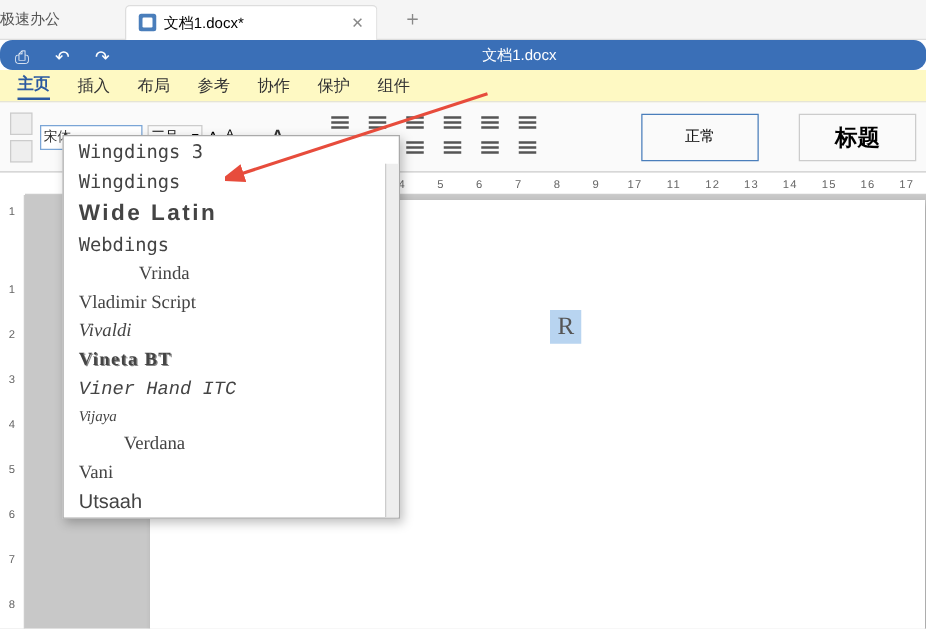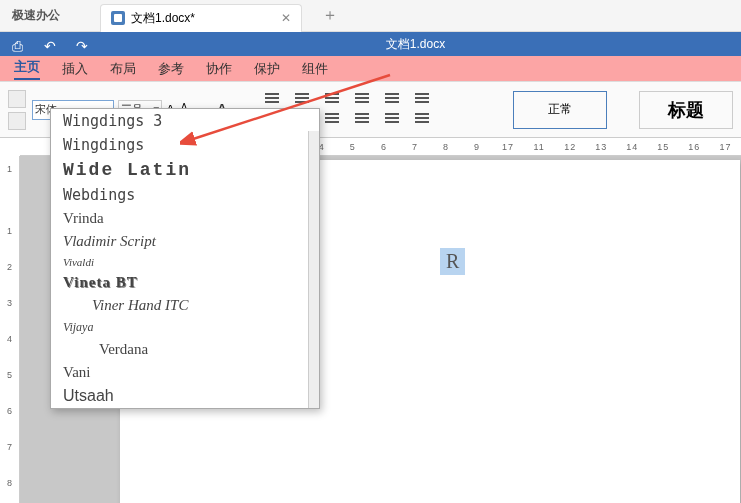--- a/index.html
+++ b/index.html
@@ -1,34 +1,34 @@
 <!DOCTYPE html>
 <html><head>
 <meta charset="utf-8">
 <style>
 * { margin: 0; padding: 0; box-sizing: border-box; font-family: "Microsoft YaHei", Arial, sans-serif; }
 body { background: #fff; width: 741px; height: 503px; overflow: hidden; position: relative; }
 
 .tabbar { height: 32px; background: #f5f5f5; display: flex; align-items: center; border-bottom: 1px solid #ddd; }
-.tabbar-left { width: 100px; padding-left: 12px; font-size: 12px; color: #555; font-weight: bold; }
+.tabbar-left { width: 100px; padding-left: 0; font-size: 12px; color: #555; }
 .doc-tab { background: #fff; height: 28px; margin-top: 4px; display: flex; align-items: center; padding: 0 10px; border-radius: 4px 4px 0 0; border: 1px solid #ddd; border-bottom: none; gap: 6px; font-size: 12px; }
 .doc-icon { width: 14px; height: 14px; background: #4a7ebb; border-radius: 2px; display: flex; align-items: center; justify-content: center; }
 .doc-icon::before { content: ""; width: 8px; height: 8px; background: #fff; border-radius: 1px; }
 .close-x { color: #888; margin-left: 80px; cursor: pointer; }
 .add-tab { color: #888; margin-left: 20px; font-size: 16px; }
 
-.titlebar { height: 24px; background: #3a6fb7; color: #fff; display: flex; align-items: center; }
+.titlebar { height: 24px; background: #3a6fb7; color: #fff; display: flex; align-items: center; border-radius: 10px; }
 .titlebar-left { display: flex; gap: 18px; padding-left: 12px; }
 .tb-icon { width: 14px; height: 14px; display: inline-block; }
 .print-icon::before { content: "⎙"; color: #fff; font-size: 14px; }
 .undo-icon::before { content: "↶"; color: #fff; font-size: 14px; }
 .redo-icon::before { content: "↷"; color: #fff; font-size: 14px; }
 .titlebar-center { flex: 1; text-align: center; font-size: 12px; }
 
-.menubar { height: 26px; background: #fca5a5; border-bottom: 1px solid #ddd; display: flex; align-items: center; padding-left: 14px; gap: 22px; font-size: 13px; }
+.menubar { height: 26px; background: #fef9c3; border-bottom: 1px solid #ddd; display: flex; align-items: center; padding-left: 14px; gap: 22px; font-size: 13px; }
 .menu-item { color: #333; cursor: pointer; }
 .menu-item.active { color: #2c5aa0; font-weight: bold; border-bottom: 2px solid #2c5aa0; padding-bottom: 2px; }
 
 .toolbar { height: 56px; background: #fafafa; border-bottom: 1px solid #ccc; display: flex; align-items: center; padding: 4px 8px; gap: 6px; position: relative; }
 .tool-group-left { display: flex; flex-direction: column; gap: 4px; }
 .small-icon { width: 18px; height: 18px; background: #eee; border: 1px solid #ccc; }
 .font-select { width: 82px; height: 20px; border: 1px solid #7aa5d6; font-size: 11px; padding: 1px 2px; color: #333; }
 .size-select { width: 44px; height: 20px; border: 1px solid #ccc; font-size: 11px; padding: 1px 2px; display: flex; align-items: center; justify-content: space-between; }
 .font-row { display: flex; gap: 4px; align-items: center; }
 .aa-icons { display: flex; gap: 6px; font-size: 13px; }
@@ -53,27 +53,27 @@
 .page { background: #fff; width: 620px; margin-left: 100px; margin-top: 4px; height: 400px; box-shadow: 2px 2px 6px rgba(0,0,0,.2); position: relative; }
 .page-char { position: absolute; left: 320px; top: 88px; background: #b8d4f0; padding: 2px 6px; font-size: 20px; font-family: "Times New Roman", serif; color: #555; }
 
 .font-dropdown { position: absolute; left: 50px; top: 108px; width: 270px; background: #fff; border: 1px solid #aaa; box-shadow: 2px 3px 8px rgba(0,0,0,.25); z-index: 100; max-height: 316px; overflow: hidden; }
 .font-dropdown::after { content: ""; position: absolute; right: 0; top: 22px; bottom: 0; width: 10px; background: #eee; border-left: 1px solid #ccc; }
 .font-item { padding: 3px 12px; font-size: 15px; color: #444; cursor: pointer; white-space: nowrap; }
 .font-item.hover { background: #e8e8e8; }
 .f-wing3 { font-family: monospace; }
 .f-wing2 { font-family: monospace; }
 .f-wing { font-family: monospace; padding-left: 12px; }
-.f-wide { font-family: Liberation Mono, monospace; font-weight: 900; letter-spacing: 2px; font-size: 18px; }
+.f-wide { font-family: Liberation Sans, sans-serif; font-weight: 900; letter-spacing: 2px; font-size: 18px; }
 .f-web { font-family: monospace; }
-.f-vrinda { font-family: serif; }
-.f-vlad { font-family: cursive; font-style: italic; }
-.f-viv { font-family: cursive; font-style: italic; font-size: 11px; }
+.f-vrinda { font-family: serif; margin-left: 48px; }
+.f-vlad { font-family: cursive; }
+.f-viv { font-family: cursive; font-style: italic; font-size: 15px; }
 .f-vineta { font-family: serif; font-weight: 900; letter-spacing: 1px; text-shadow: 1px 1px 0 #888; }
-.f-viner { font-family: Liberation Serif, serif; font-style: italic; margin-left: 29px; }
+.f-viner { font-family: Liberation Mono, monospace; font-style: italic; }
 .f-vij { font-family: cursive; font-style: italic; font-size: 12px; }
 .f-verdana { font-family: Verdana; padding-left: 48px; }
 .f-vani { font-family: serif; }
 .f-utsaah { font-family: sans-serif; font-size: 16px; }
 
 .arrow { position: absolute; left: 180px; top: 70px; width: 220px; height: 80px; z-index: 200; pointer-events: none; }
 .arrow svg { width: 100%; height: 100%; }
 </style>
 </head>
 <body>

